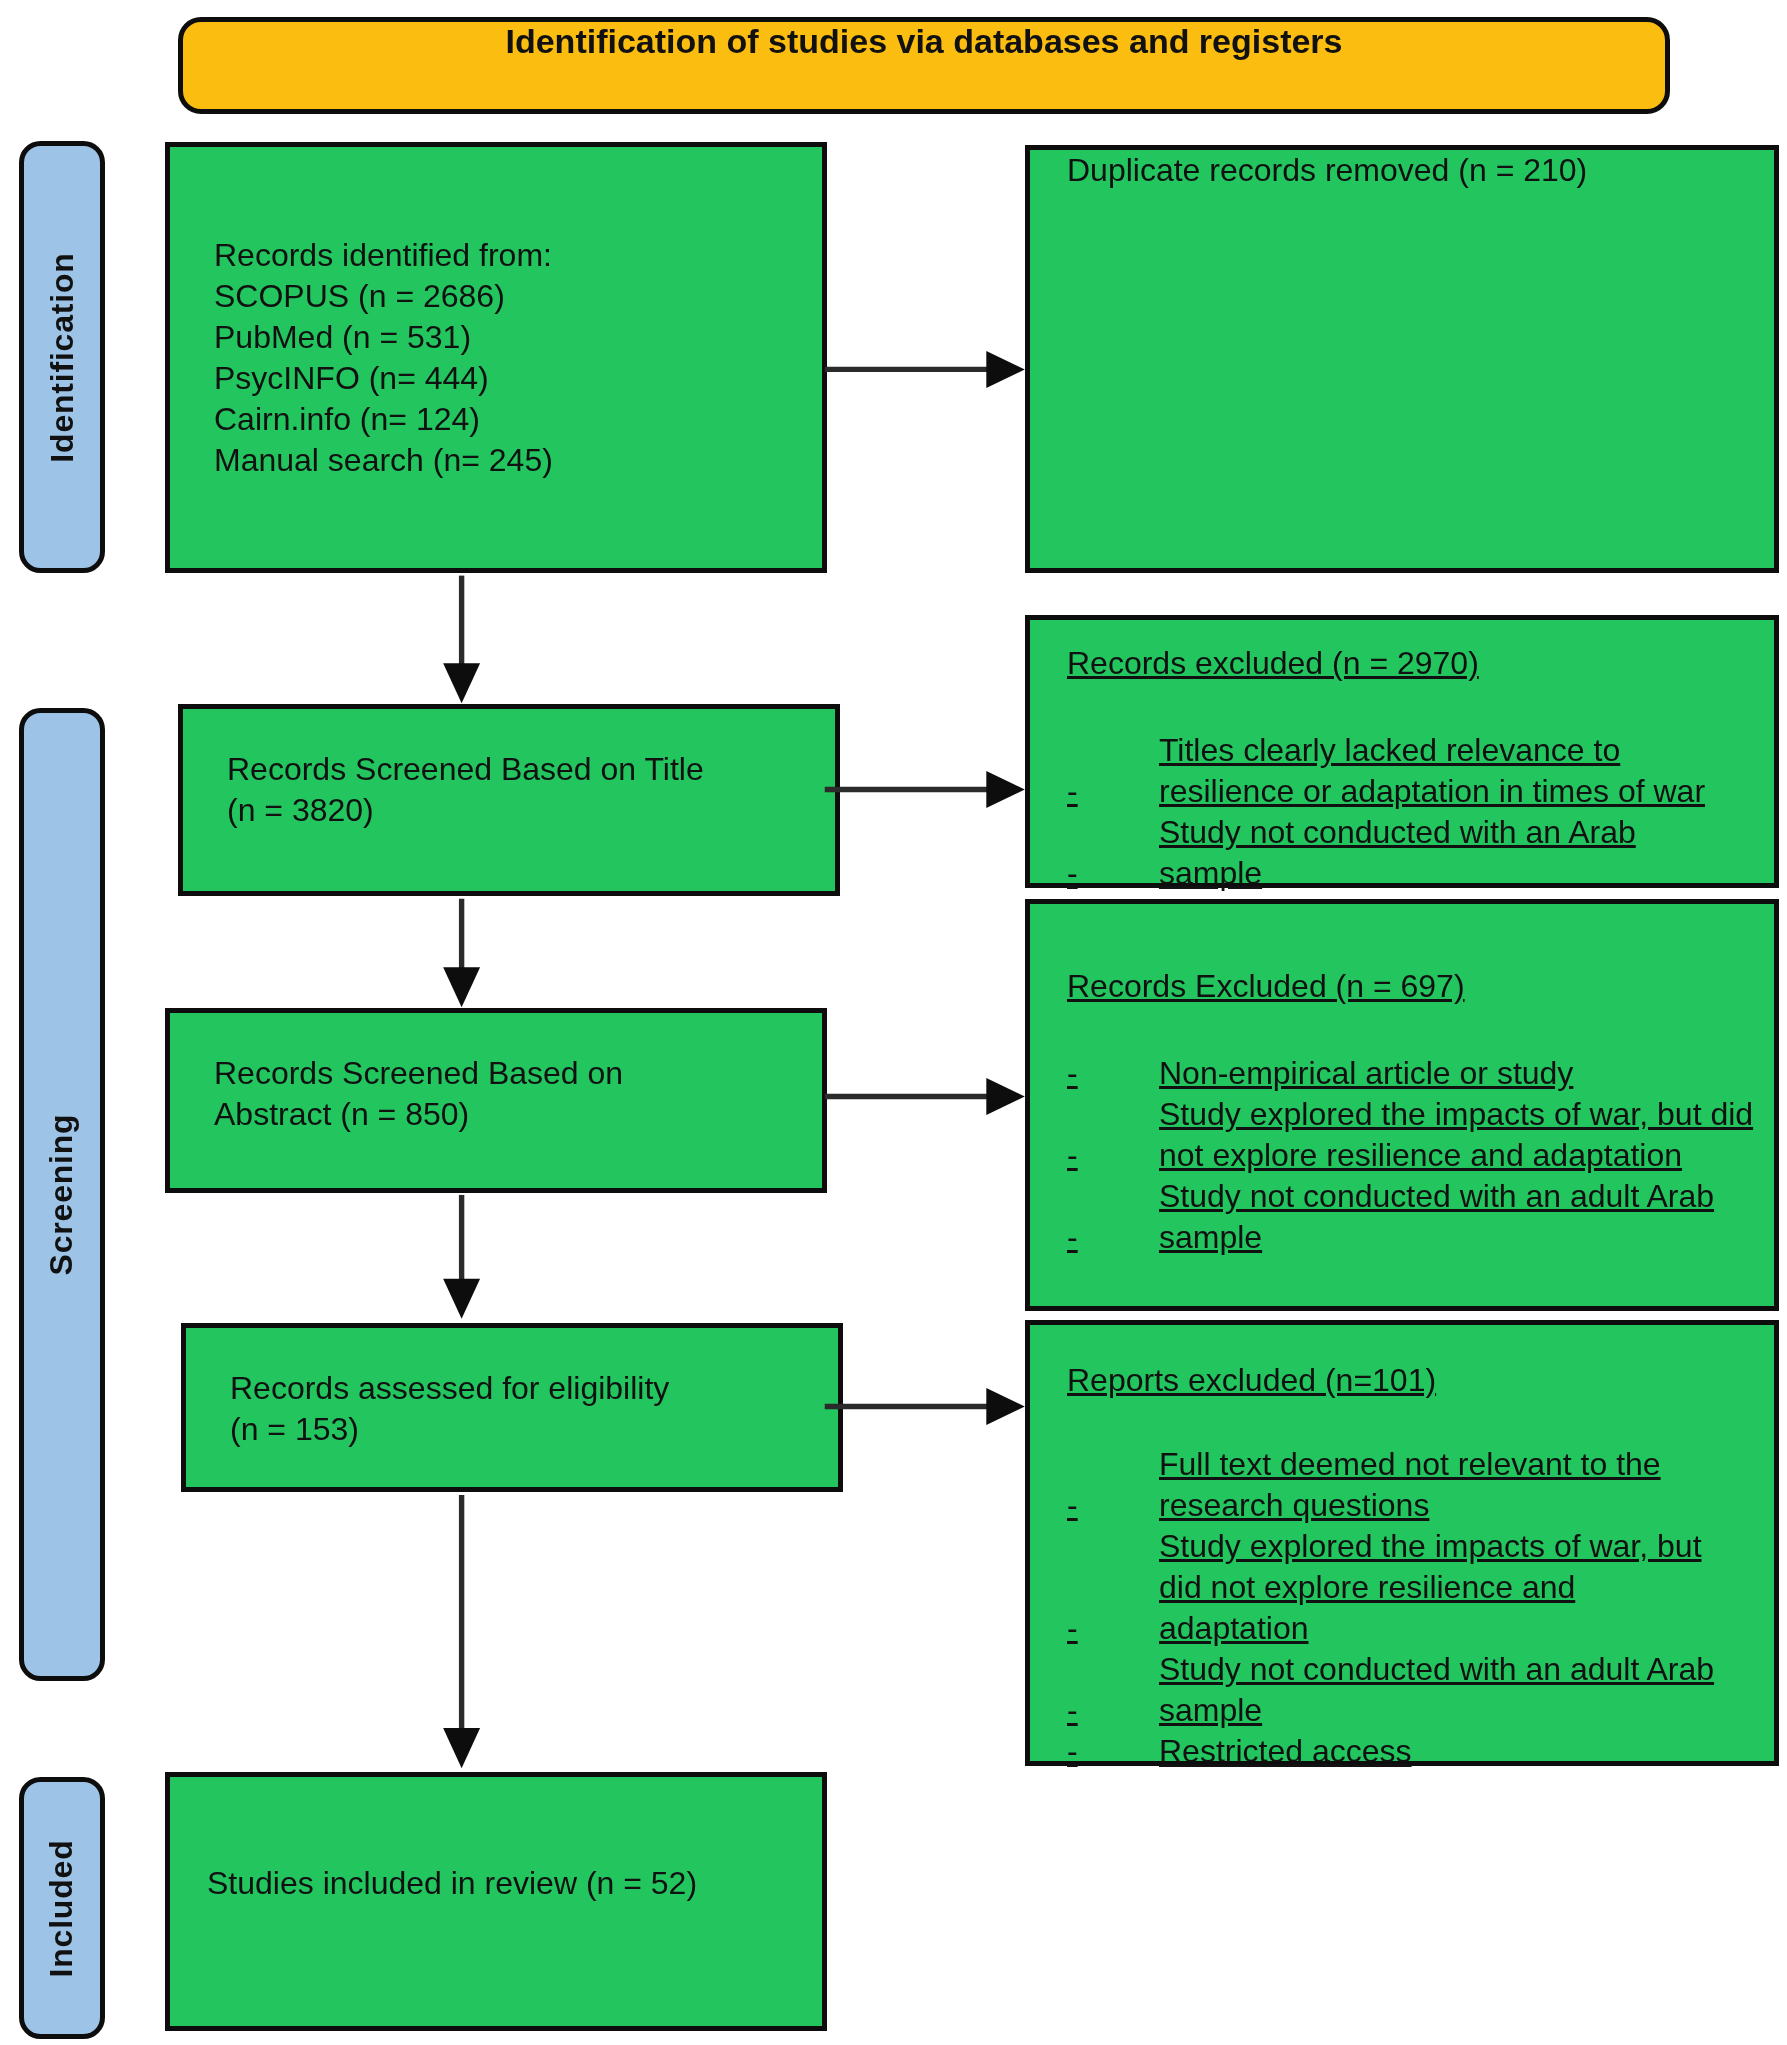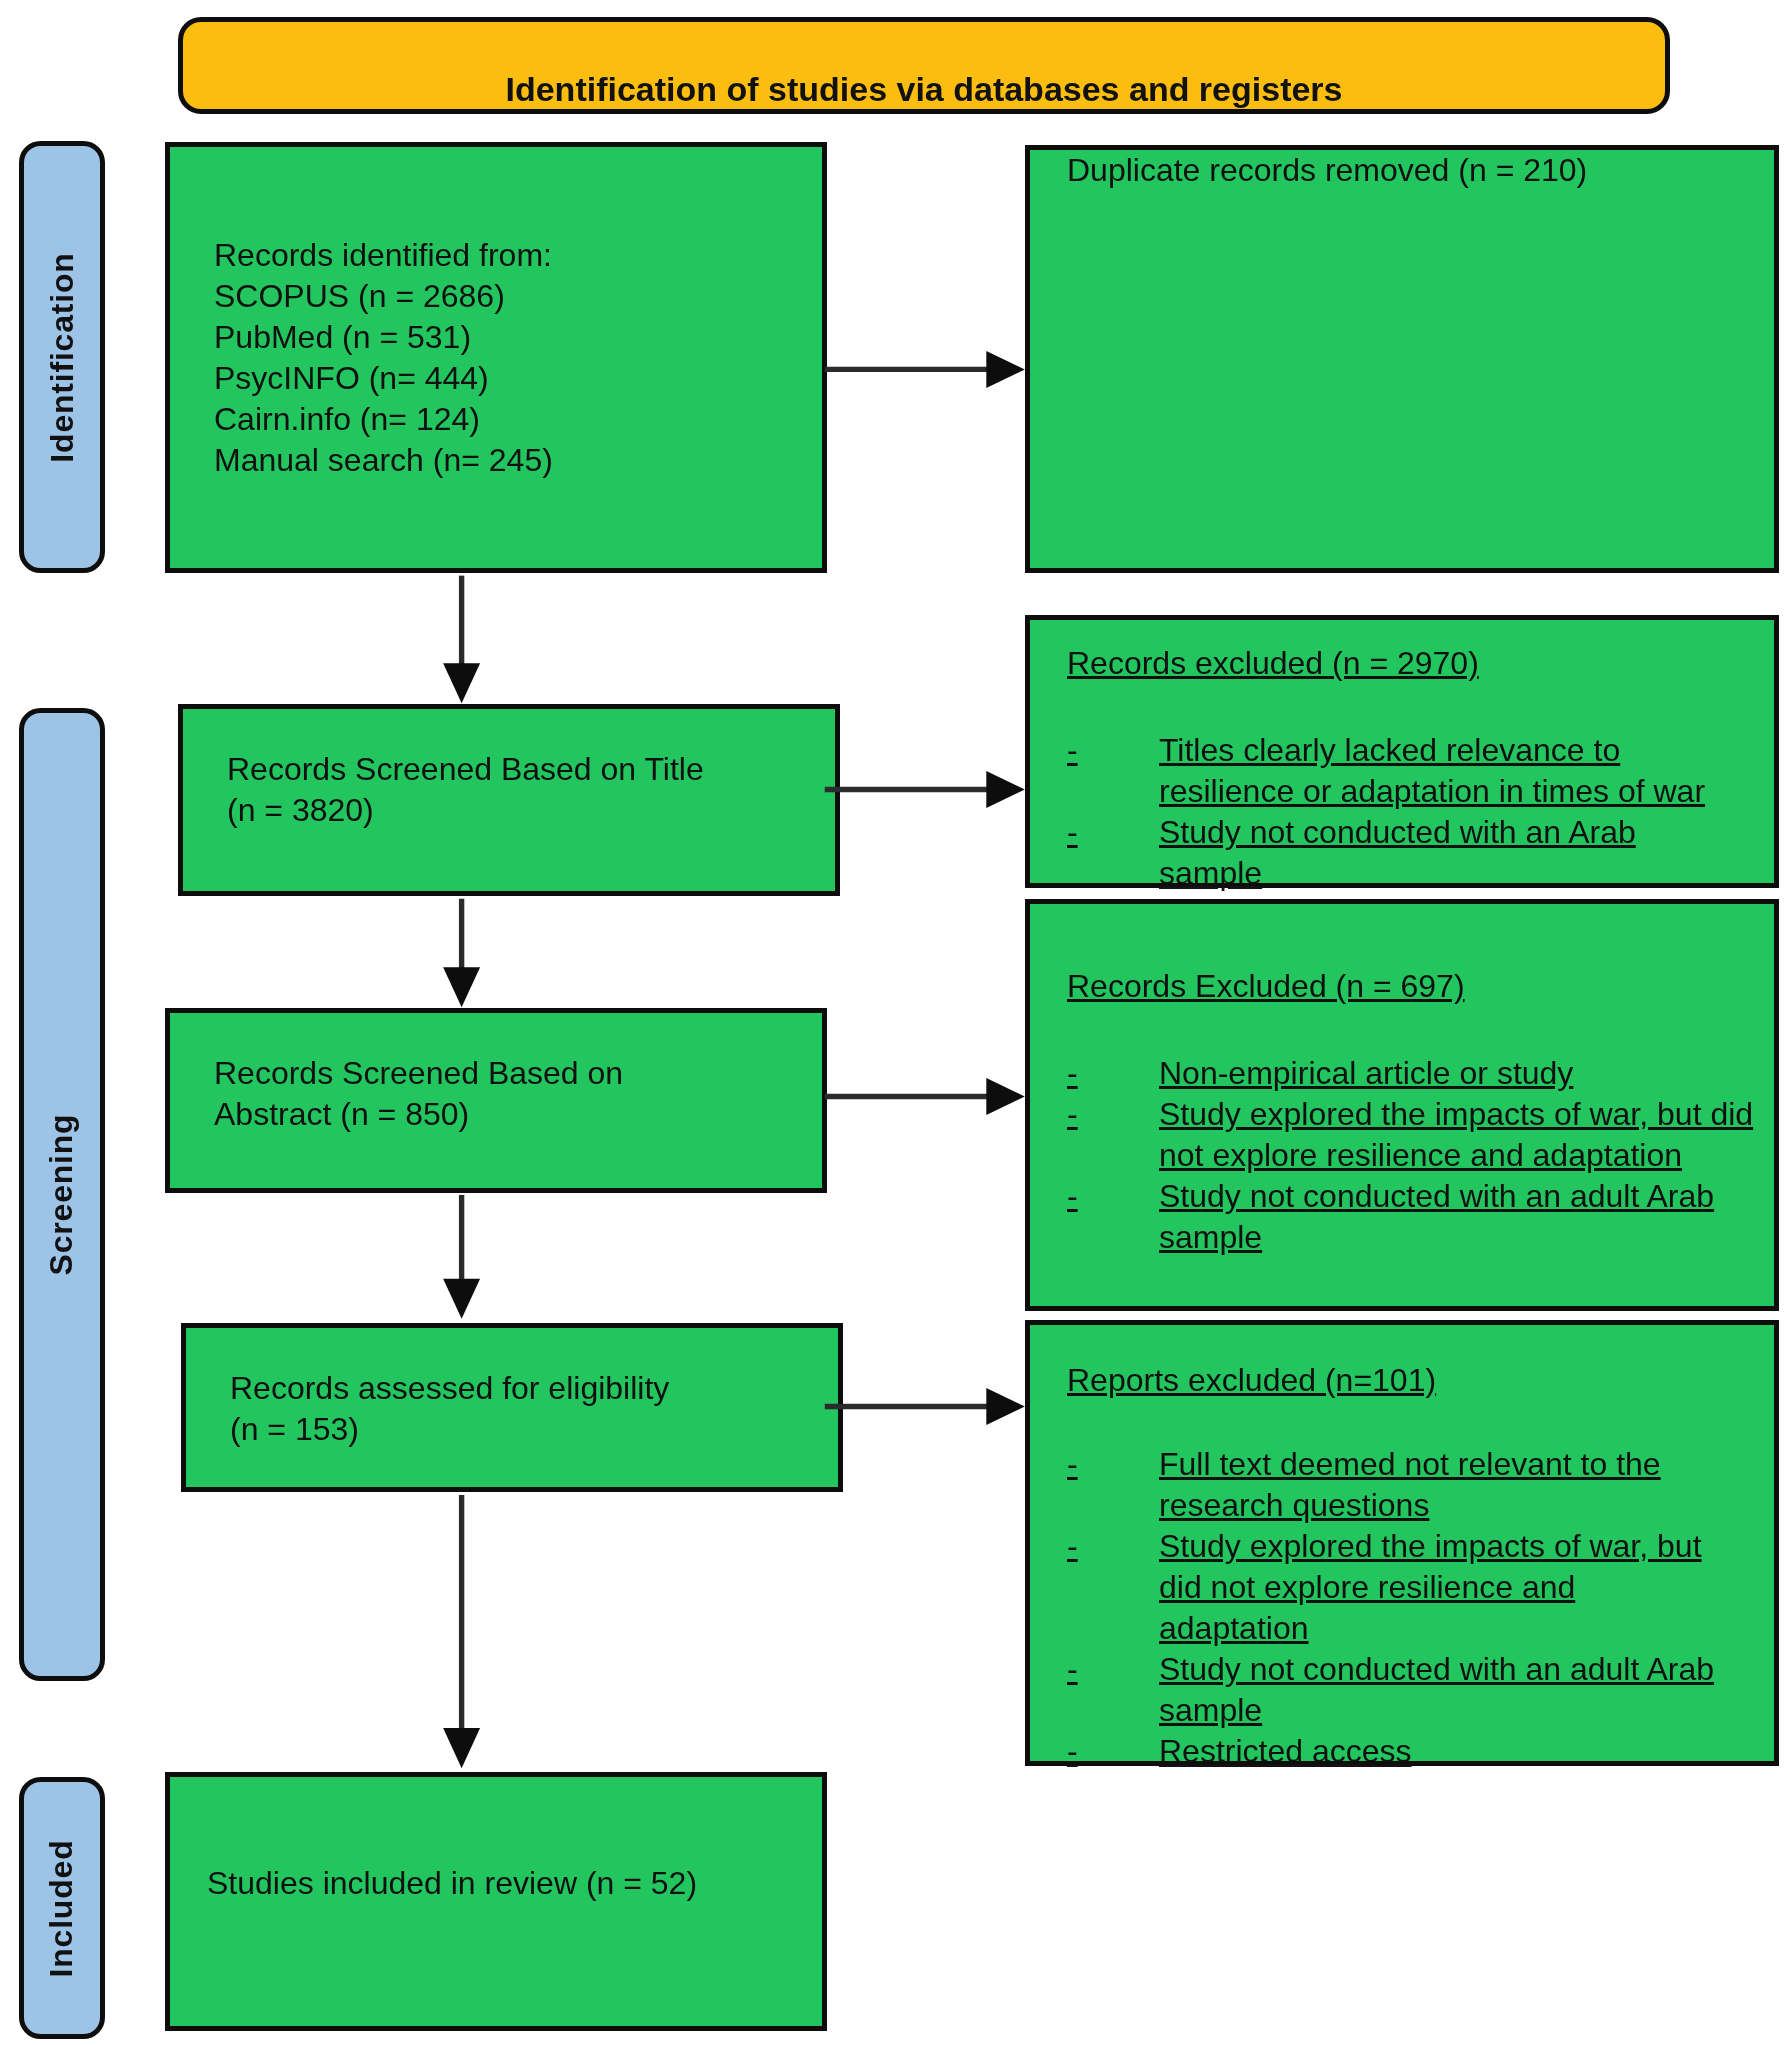--- a/index.html
+++ b/index.html
@@ -16,21 +16,21 @@
   }
 
   
   .banner {
     position: absolute;
     left: 178px; top: 17px;
     width: 1492px; height: 97px;
     background: #FBBE10;
     border: 5.4px solid #0d0d0d;
     border-radius: 23px;
-    display: flex; align-items: flex-end; justify-content: center;
+    display: flex; align-items: flex-start; justify-content: center;
     font-size: 34px; font-weight: bold;
   }
 
   
   .stage {
     position: absolute;
     left: 19px; width: 86px;
     background: #9DC3E6;
     border: 5.4px solid #0d0d0d;
     border-radius: 21.5px;
@@ -74,21 +74,21 @@
   .box-screened-title .lines,
   .box-screened-abstract .lines,
   .box-eligibility .lines { padding: 40px 0 0 44px; }
 
   .box-included { left: 165px; top: 1772px; width: 662px; height: 259px; }
   .box-included .lines { padding: 86px 0 0 37px; }
 
   
   .excl { padding-left: 37px; text-decoration: underline; }
   .excl .bx-title { margin-bottom: 46px; }
-  .bullet { display: flex; align-items: flex-start; }
+  .bullet { display: flex; align-items: flex-end; }
   .bullet::before { content: "-"; flex: 0 0 92px; }
   .btext { flex: 1; }
 
   .box-excluded-title    { left: 1025px; top: 615px;  width: 754px; height: 273px; padding-top: 23px; padding-right: 46px; }
   .box-excluded-abstract { left: 1025px; top: 899px; width: 754px; height: 412px; padding-top: 62px; padding-right: 7px; }
   .box-excluded-reports  { left: 1025px; top: 1320px; width: 754px; height: 446px; padding-top: 35px; padding-right: 41px; }
   .box-excluded-reports .bx-title { margin-bottom: 43px; }
 
   
   .arrows {

